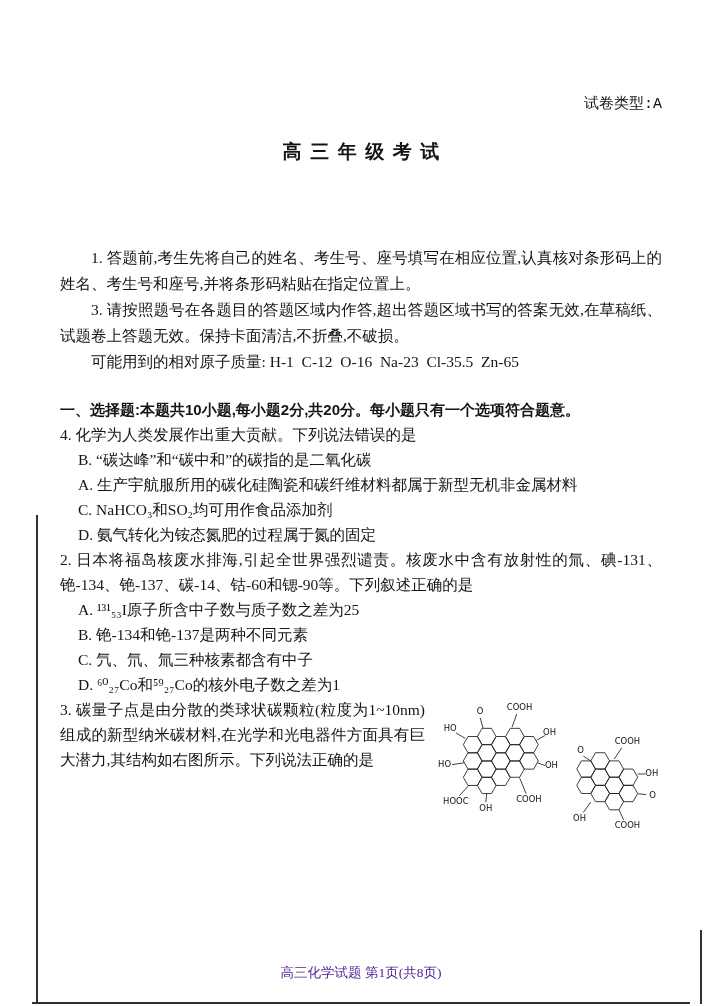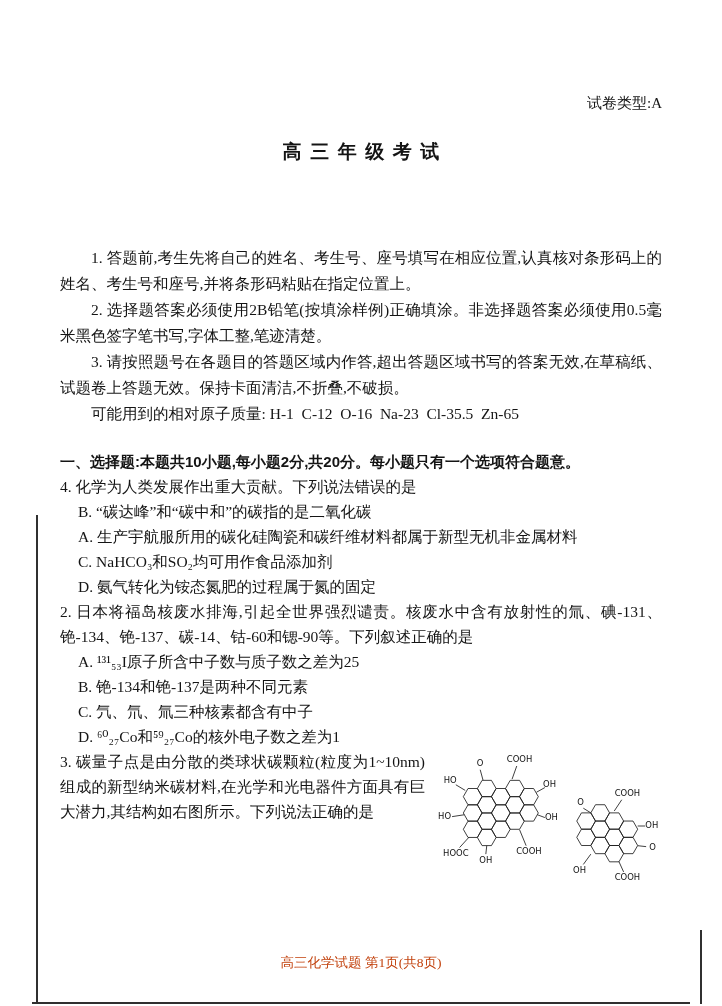--- a/index.html
+++ b/index.html
@@ -5,21 +5,21 @@
   * { margin: 0; padding: 0; box-sizing: border-box; }
   html, body { background: #ffffff; }
   body {
     width: 722px; height: 1006px;
     position: relative; overflow: hidden;
     font-family: "Liberation Serif", "DejaVu Serif", serif;
     color: #141414;
   }
   .page { position: absolute; inset: 0; padding: 0 60px; background: #fff; }
 
-  .paper-type { margin-top: 94px; text-align: right; font-size: 15px; }
+  .paper-type { margin-top: 94px; text-align: right; font-size: 15px; font-family: Liberation Mono, monospace; }
 
   .exam-name {
     margin-top: 26px; text-align: center;
     font-size: 19px; font-weight: bold;
     letter-spacing: 0.45em; text-indent: 0.45em;
   }
 
   .title-row { margin-top: 24px; position: relative; text-align: center; height: 44px; }
   .main-title { display: inline-block; font-size: 31px; font-weight: bold; letter-spacing: 0.1em; }
   .exam-date { position: absolute; right: 8px; bottom: 5px; font-size: 15px; font-weight: normal; }
@@ -45,41 +45,40 @@
   .q3-figure { float: right; width: 235px; height: 150px; margin: 2px -6px 0 8px; }
   .q3-figure svg { display: block; width: 235px; height: 150px; }
   .hex { fill: none; stroke: #1c1c1c; stroke-width: 0.9; }
   .bond { stroke: #1c1c1c; stroke-width: 0.9; }
   .flabel {
     font-family: "DejaVu Sans", sans-serif;
     font-size: 9px; fill: #111; text-anchor: middle;
   }
 
   .footer {
-    position: absolute; left: 0; right: 0; bottom: 34px;
-    text-align: center; font-size: 13.5px; color: #c2410c; margin-top: 18px;
+    position: absolute; left: 0; right: 0; bottom: 24px;
+    text-align: center; font-size: 13.5px; color: #4c1d95; margin-top: 18px;
   }
 
   .scan-left   { position: absolute; left: 36px; top: 515px; width: 2px; height: 489px; background: #303030; }
   .scan-bottom { position: absolute; left: 32px; bottom: 2px; width: 658px; height: 2px; background: #303030; }
   .scan-right  { position: absolute; left: 700px; top: 930px; width: 2px; height: 74px; background: #303030; }
 </style>
 </head>
 <body>
 
 <div class="page">
 
   <div class="paper-type">试卷类型:A</div>
 
   <div class="exam-name">高三年级考试</div>
 
 
   <div class="instructions">
     <p>1. 答题前,考生先将自己的姓名、考生号、座号填写在相应位置,认真核对条形码上的姓名、考生号和座号,并将条形码粘贴在指定位置上。</p>
-    <p>2. 选择题答案必须使用2B铅笔(按填涂样例)正确填涂。非选择题答案必须使用0.5毫米黑色签字笔书写,字体工整,笔迹清楚。</p>
     <p>3. 请按照题号在各题目的答题区域内作答,超出答题区域书写的答案无效,在草稿纸、试题卷上答题无效。保持卡面清洁,不折叠,不破损。</p>
     <p class="masses">可能用到的相对原子质量: H-1  C-12  O-16  Na-23  Cl-35.5  Zn-65</p>
   </div>
 
   <h2 class="section-heading">一、选择题:本题共10小题,每小题2分,共20分。每小题只有一个选项符合题意。</h2>
 
   <div class="question">
     <p class="stem">4. 化学为人类发展作出重大贡献。下列说法错误的是</p>
     <p class="option">B. “碳达峰”和“碳中和”的碳指的是二氧化碳</p>
     <p class="option">A. 生产宇航服所用的碳化硅陶瓷和碳纤维材料都属于新型无机非金属材料</p>

